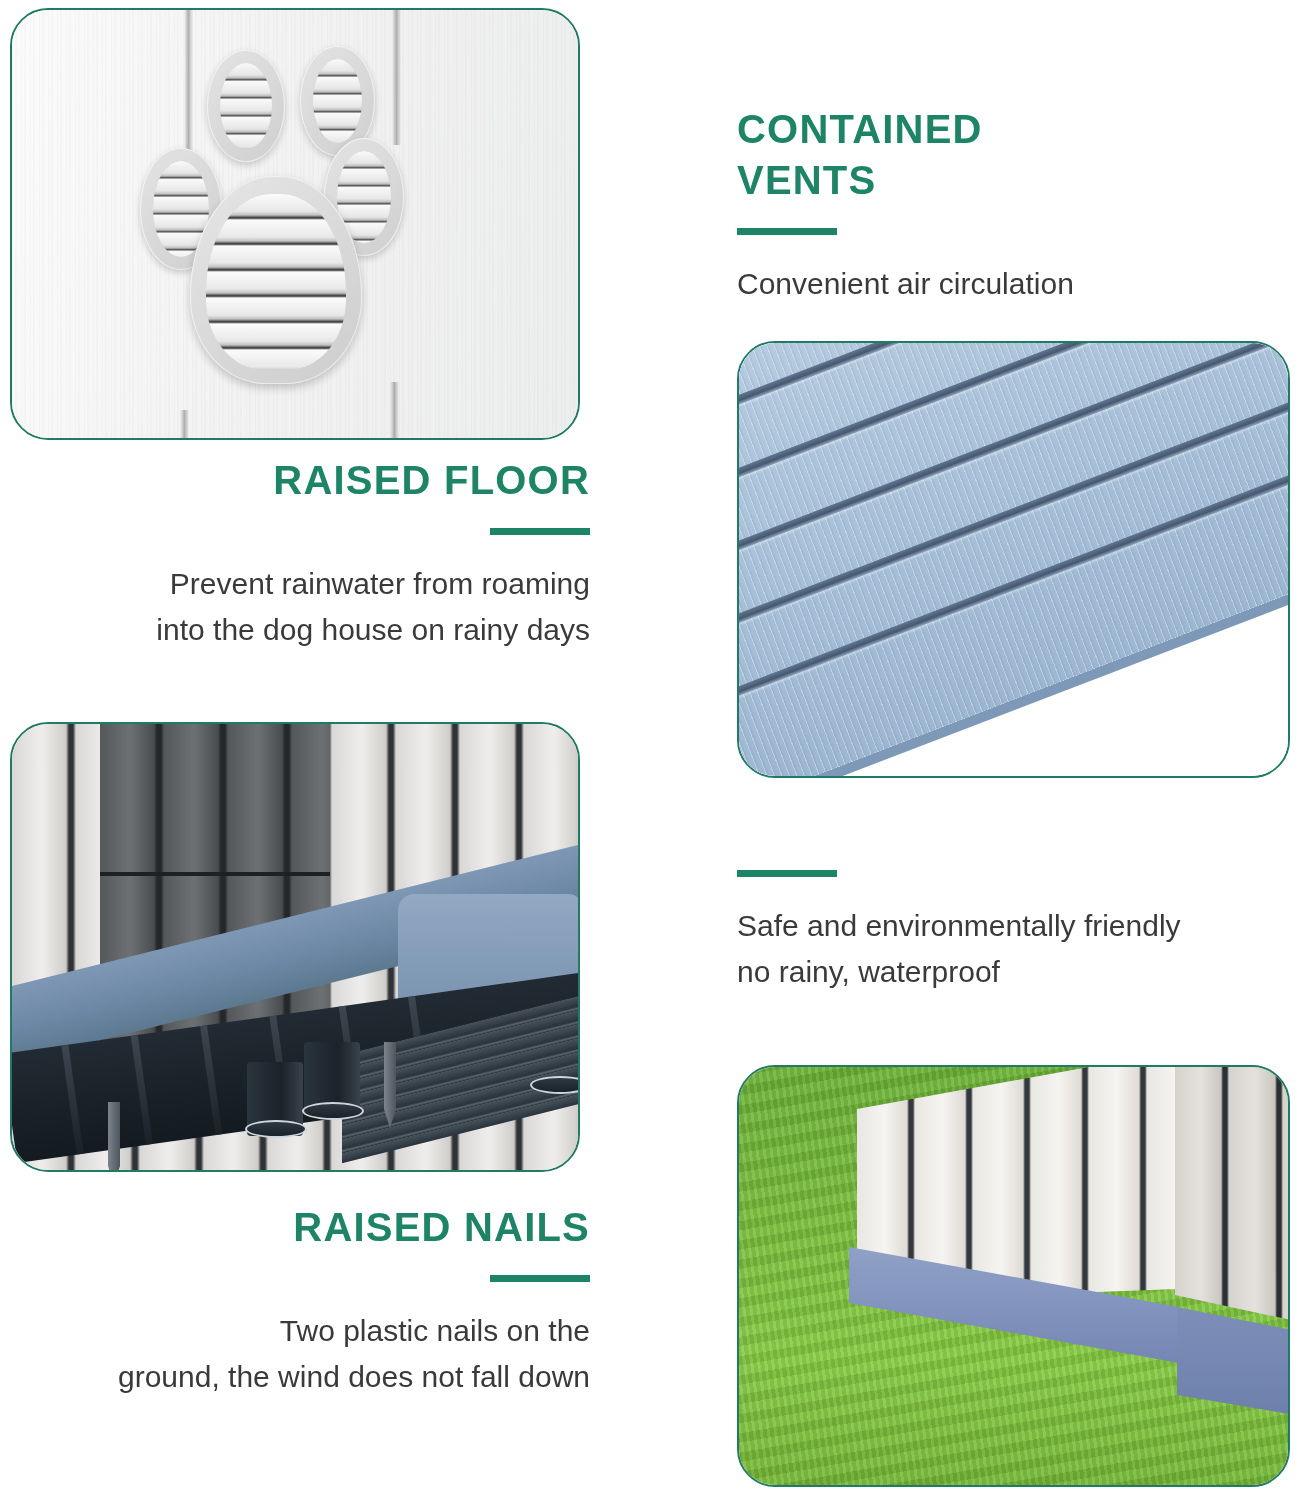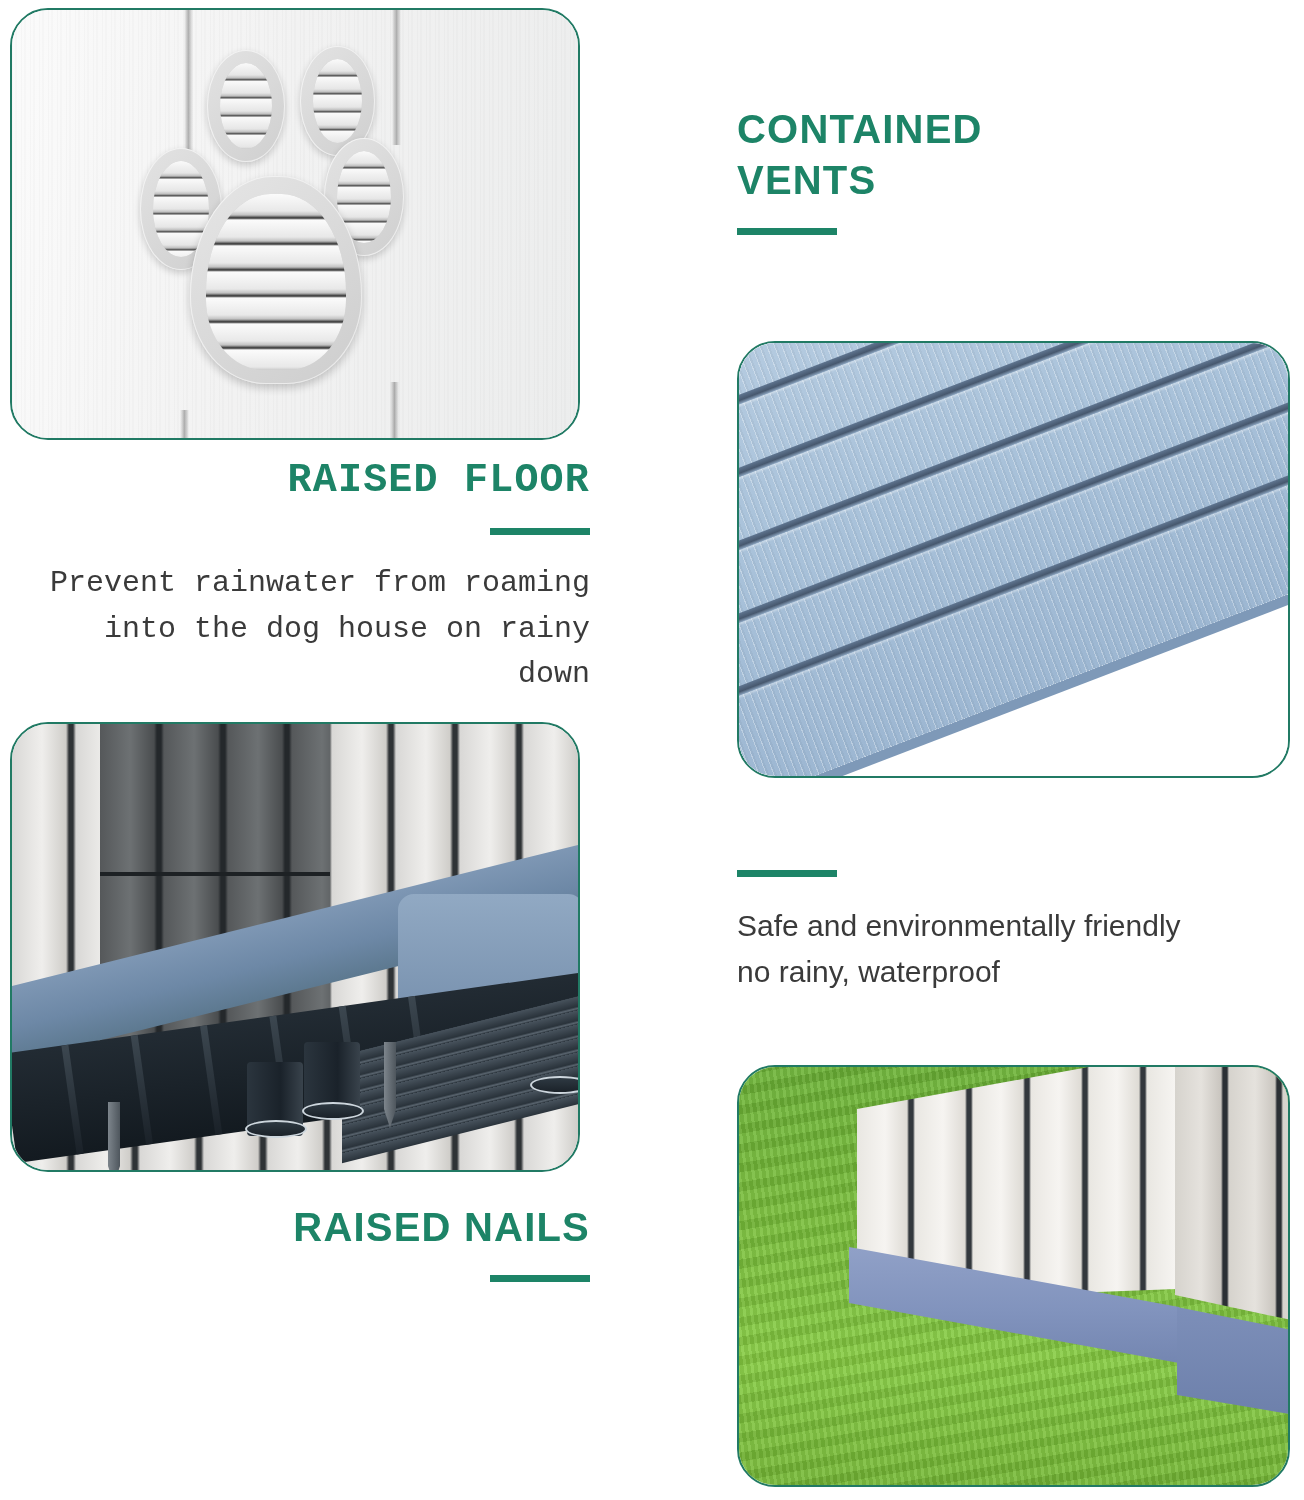--- a/index.html
+++ b/index.html
@@ -254,45 +254,46 @@
             </div>
         </div>
       </div>
     </div>
   </div>
 
   <div class="block" style="left:737px; top:104px; width:540px;">
     <div class="heading">CONTAINED
 VENTS</div>
     <div class="rule"></div>
+    <div class="body-text">Convenient air circulation</div>
   </div>
 
   <div class="panel" style="left:737px; top:341px; width:553px; height:437px;">
     <div class="scene">
       <div class="roof-bg"></div>
 
       <div class="wall-planks" style="left:-10px; top:245px; width:580px; height:200px; transform:rotate(-21deg); transform-origin:0 0;"></div>
 
       <div class="roof-fascia" style="top:232px;"></div>
 
       <div class="roof-slab">
         <div class="groove" style="top:128px;"></div>
         <div class="groove" style="top:196px;"></div>
         <div class="groove" style="top:264px;"></div>
         <div class="groove" style="top:332px;"></div>
         <div class="groove" style="top:400px;"></div>
       </div>
     </div>
   </div>
 
-  <div class="block align-right" style="left:20px; top:455px; width:570px;font-family:Liberation Mono, monospace;">
+  <div class="block align-right" style="left:20px; top:455px; width:570px;">
     <div class="heading">RAISED FLOOR</div>
     <div class="rule"></div>
     <div class="body-text">Prevent rainwater from roaming
-into the dog house on rainy down</div>
+into the dog house on rainy days</div>
   </div>
 
   <div class="panel" style="left:10px; top:722px; width:570px; height:450px;">
     <div class="scene">
       <div class="planks-grey"></div>
       <div class="planks-dark" style="left:88px; top:0; width:230px; height:330px;"></div>
       <div class="dark-seam-h" style="left:88px; top:148px; width:230px;"></div>
 
       <div class="base-board" style="left:-40px; top:272px; width:660px; height:74px; transform:rotate(-14deg); transform-origin:0 0;"></div>
       <div class="base-top" style="left:386px; top:170px; width:186px; height:112px;"></div>
@@ -340,15 +341,17 @@
       <div class="skirt-front" style="left:110px; top:168px; width:330px; height:128px;
                   clip-path:polygon(0 12px, 100% 72px, 100% 128px, 0 68px);"></div>
       <div class="skirt-side" style="left:438px; top:238px; width:130px; height:112px;
                   clip-path:polygon(0 2px, 100% 28px, 100% 112px, 0 90px);"></div>
     </div>
   </div>
 
   <div class="block align-right" style="left:20px; top:1202px; width:570px;">
     <div class="heading">RAISED NAILS</div>
     <div class="rule"></div>
+    <div class="body-text">Two plastic nails on the
+ground, the wind does not fall down</div>
   </div>
 
 </div>
 
 </body></html>

